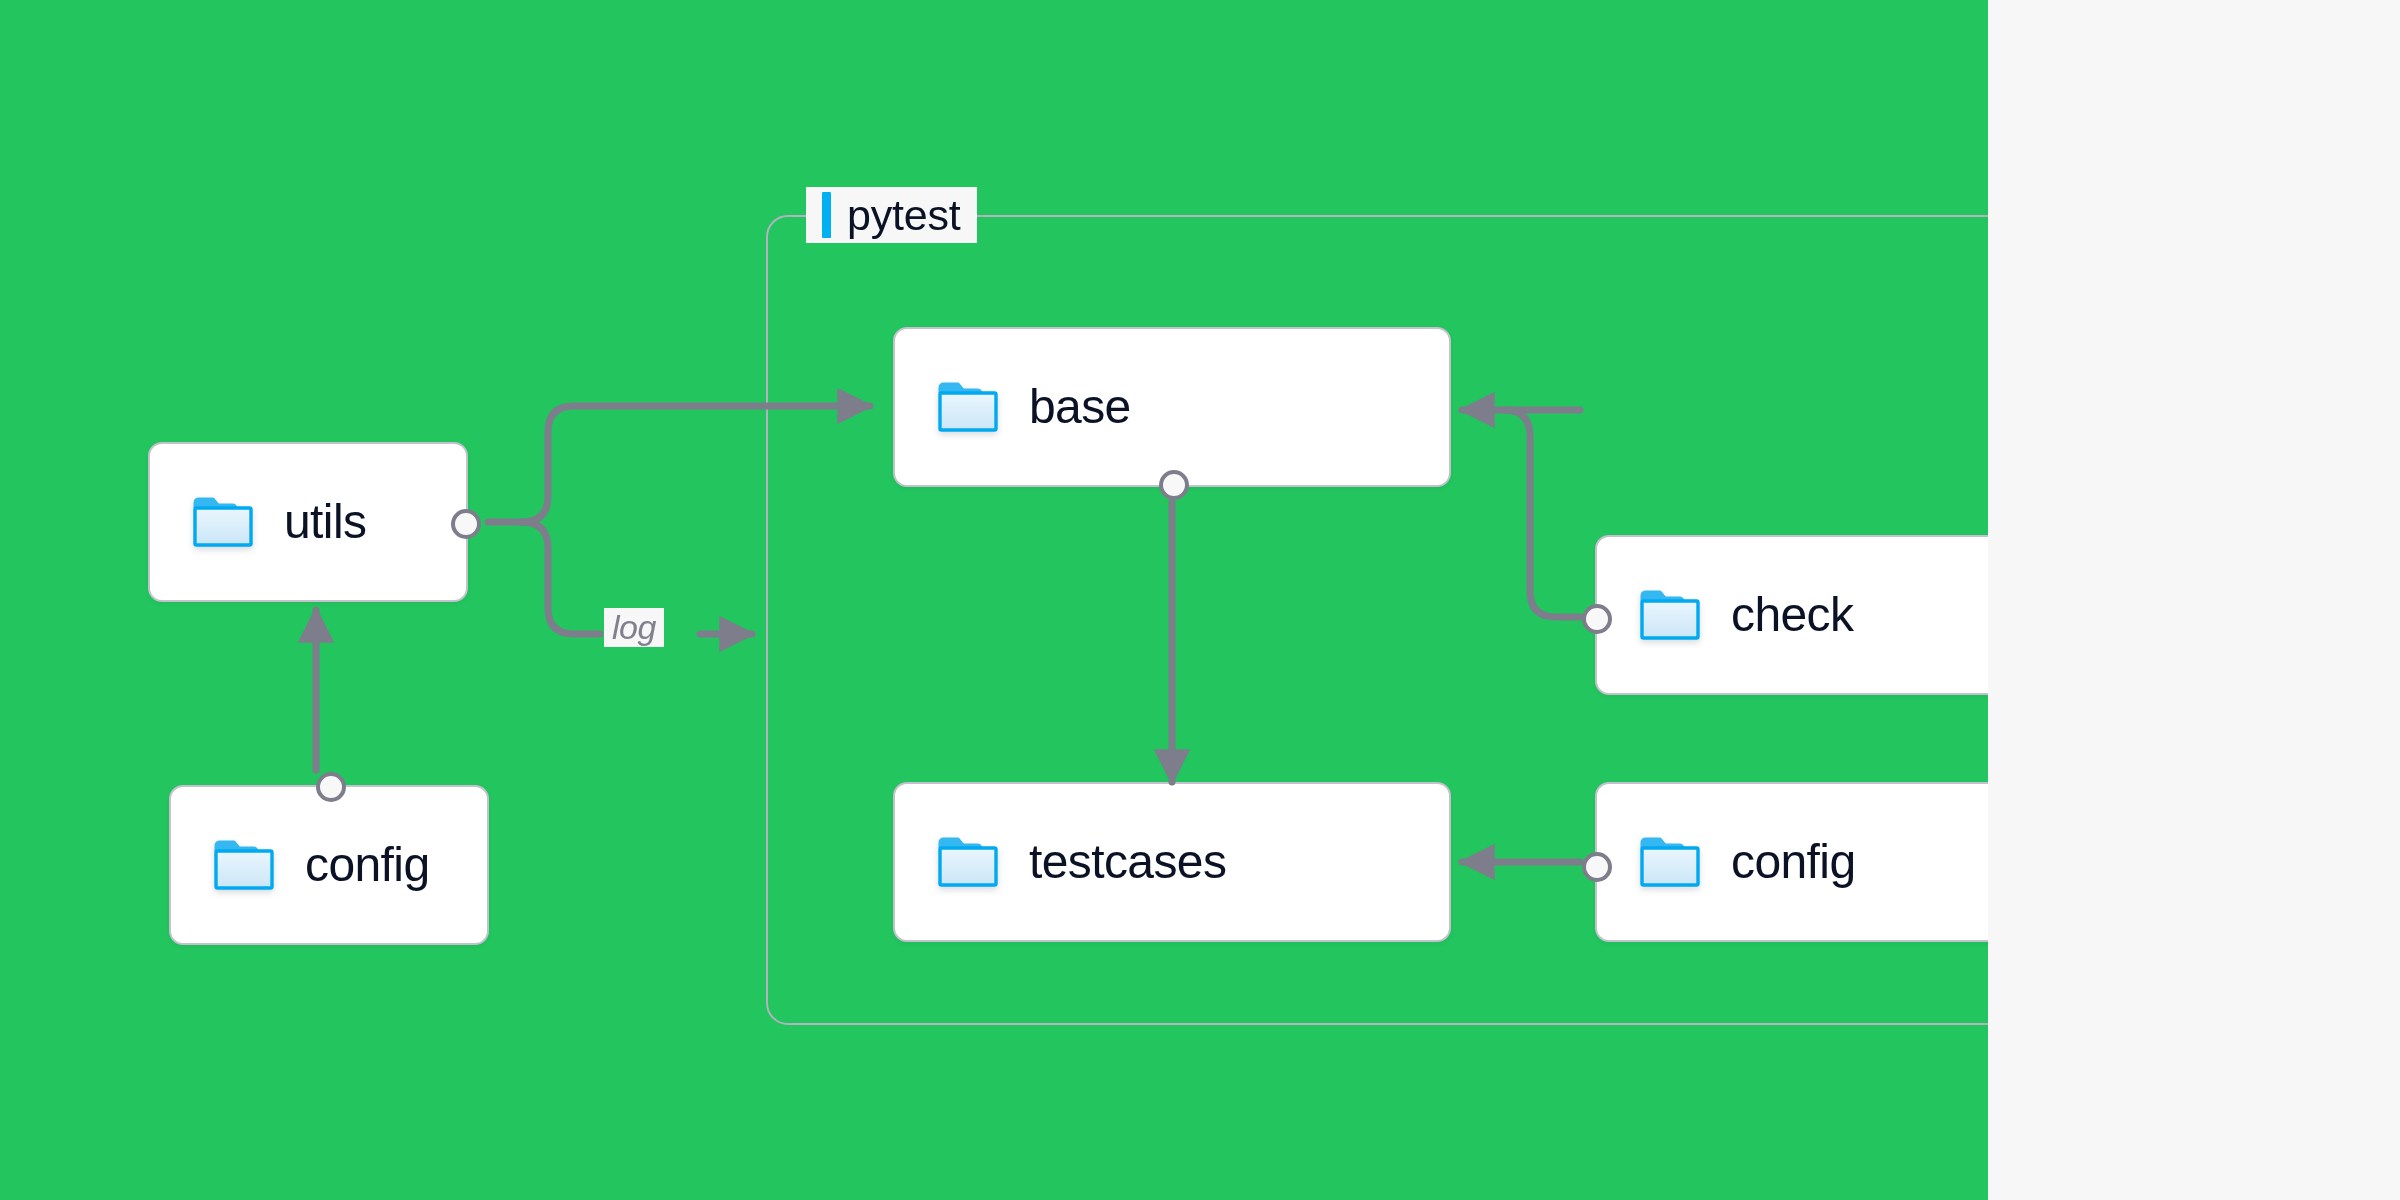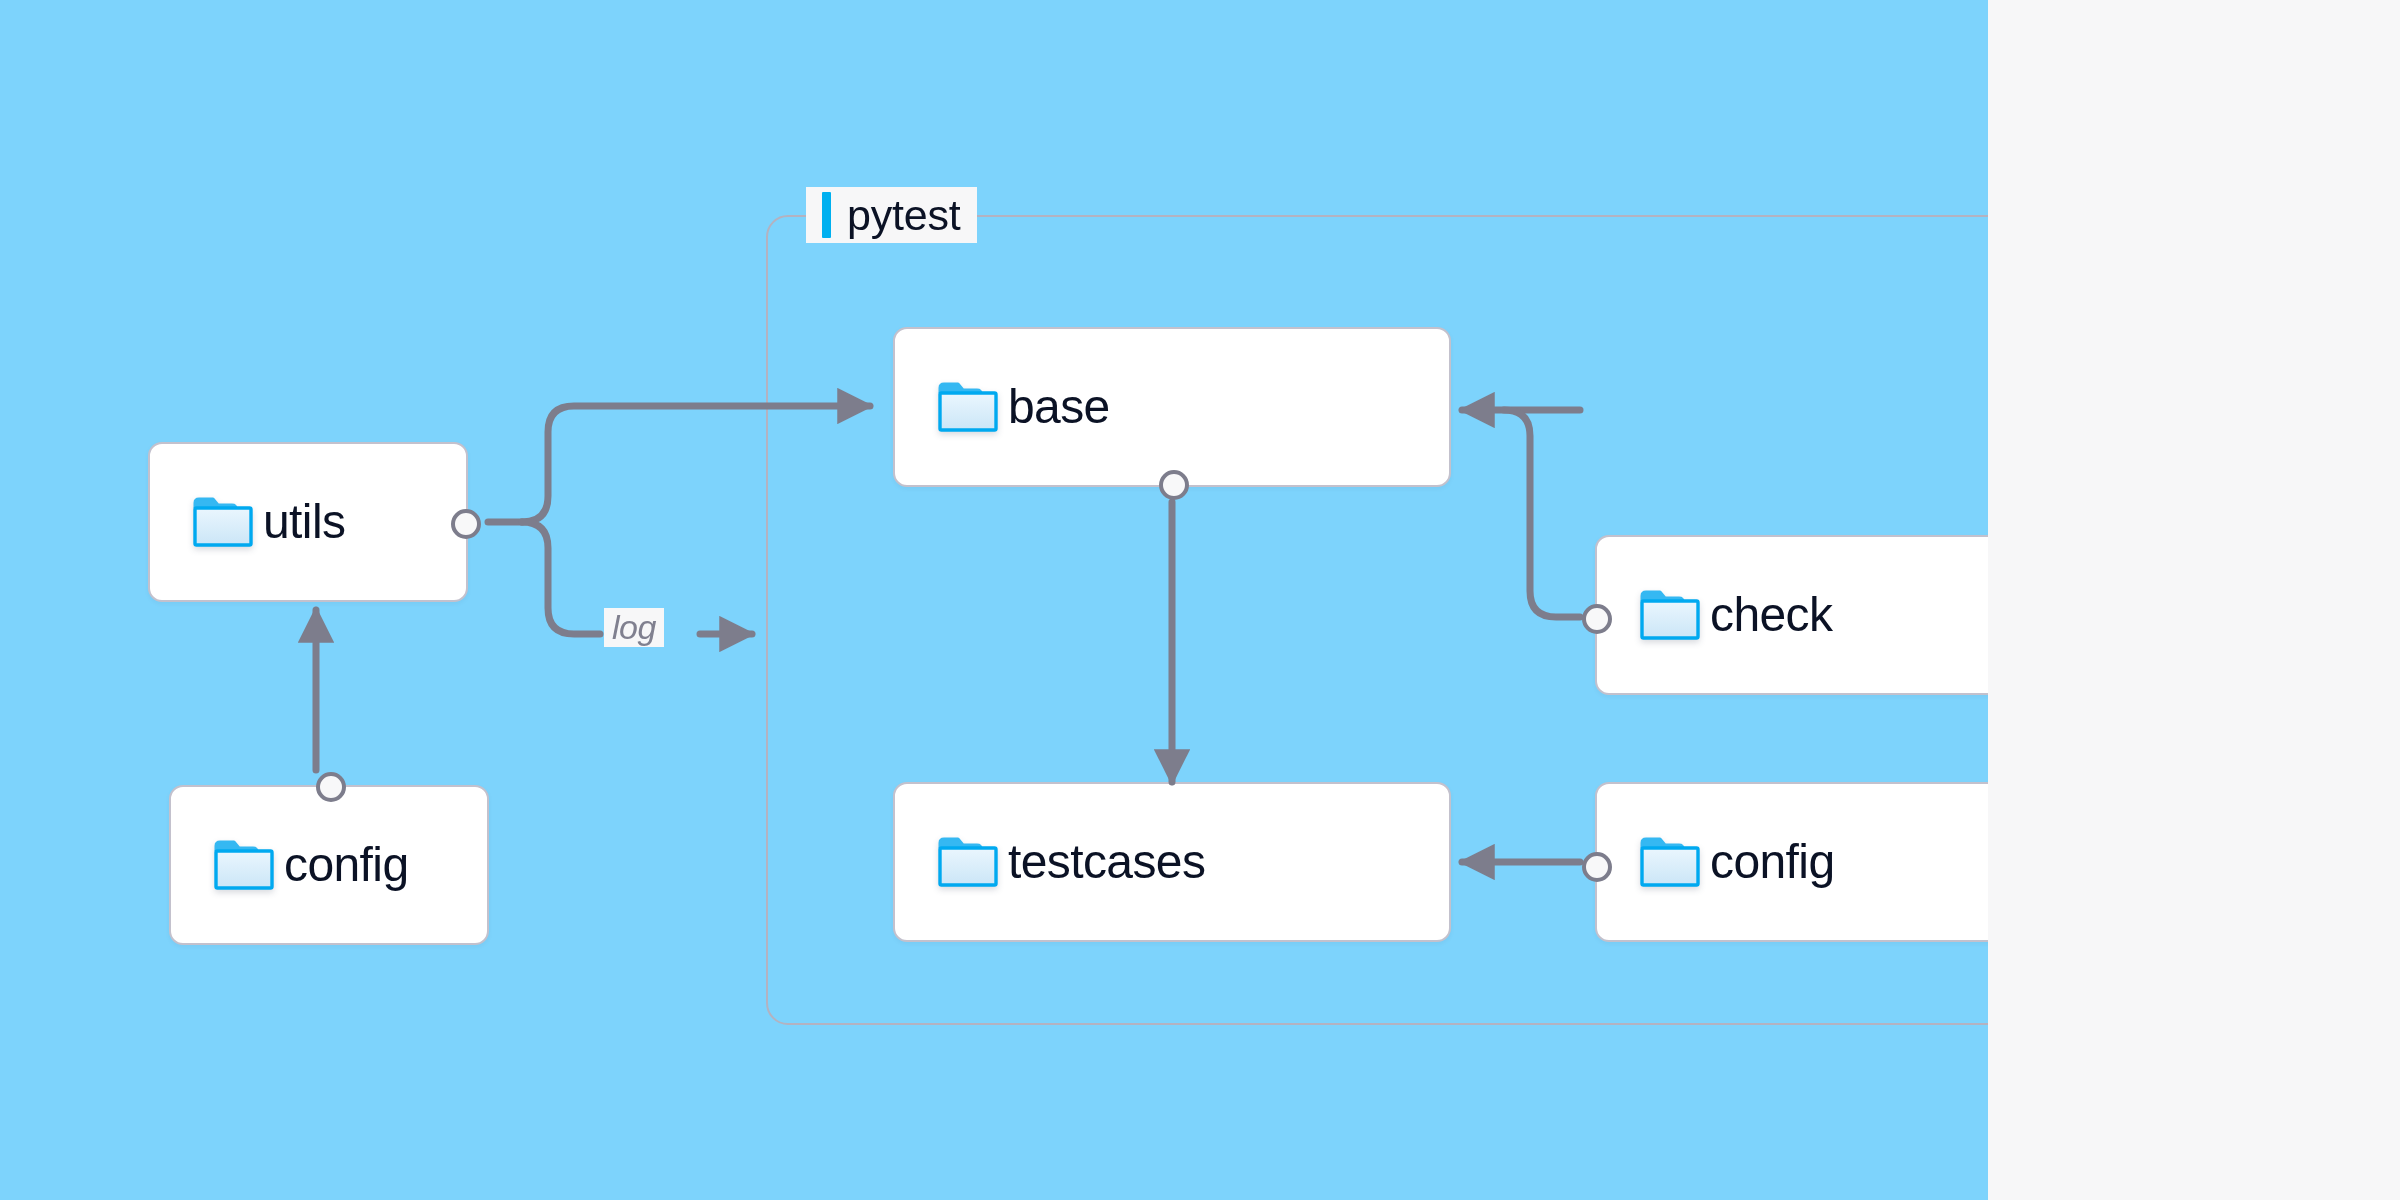--- a/index.html
+++ b/index.html
@@ -4,21 +4,21 @@
 <style>
   html, body {
     margin: 0;
     padding: 0;
     background: #f7f7f8;
   }
   #stage {
     position: relative;
     width: 1988px;
     height: 1200px;
-    background: #7dd3fc;
+    background: #22c55e;
     font-family: "Liberation Sans", sans-serif;
     overflow: hidden;
   }
   
   .group-box {
     position: absolute;
     border: 2px solid #b4b2c0;
     border-radius: 22px;
     background: transparent;
     box-sizing: border-box;
@@ -52,21 +52,21 @@
     border: 2px solid #c3c1cd;
     border-radius: 14px;
     box-sizing: border-box;
     display: flex;
     align-items: center;
     box-shadow: 0 2px 5px rgba(17,20,45,0.045);
   }
   .node .inner {
     display: flex;
     align-items: center;
-    gap: 9px;
+    gap: 30px;
     padding-left: 42px;
   }
   .node .label {
     font-size: 48px;
     color: #0b1225;
     letter-spacing: -0.6px;
     white-space: nowrap;
     line-height: 1;
   }
   .folder {

